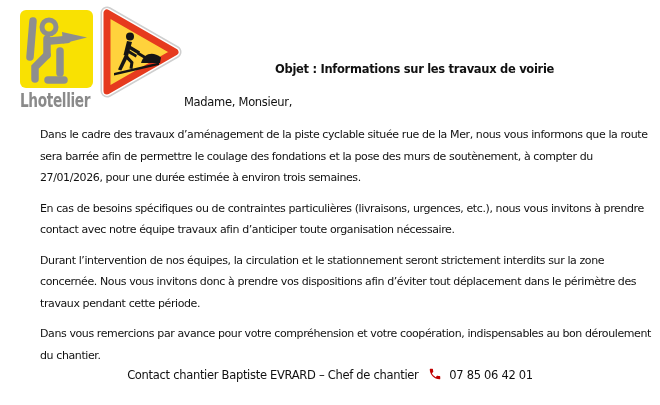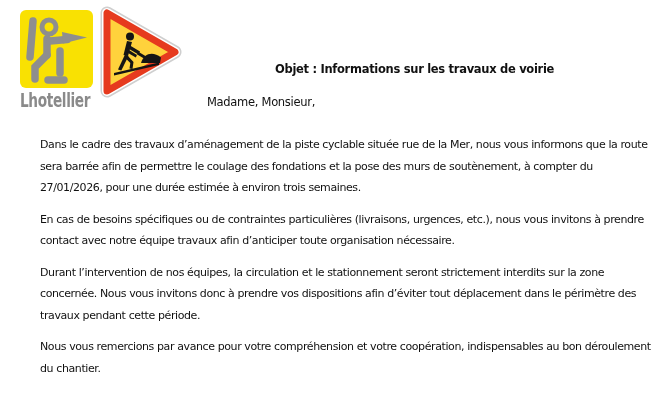--- a/index.html
+++ b/index.html
@@ -20,29 +20,29 @@
     letter-spacing:-0.5px;white-space:nowrap;
     transform:scaleX(0.72);transform-origin:left center;
   }
   .roadworks-sign{position:absolute;left:99px;top:5px;width:84px;height:94px;}
   
   .subject{
     position:absolute;left:275px;top:62px;
     font-size:11.5px;font-weight:bold;letter-spacing:-0.3px;white-space:nowrap;
   }
   .salutation{
-    position:absolute;left:207px;top:95px;
+    position:absolute;left:184px;top:95px;
     font-size:11.5px;letter-spacing:-0.3px;text-align:right;
   }
   .body-text{
     position:absolute;left:40px;top:124px;width:612px;
     font-size:11px;letter-spacing:-0.4px;line-height:21.5px;
     text-align:left;
   }
-  .body-text p{margin:10px 0 9px 0;}
+  .body-text p{margin:0 0 9px 0;}
   .contact-line{
     position:absolute;left:0;right:0;top:367px;
     text-align:center;font-size:11.5px;letter-spacing:-0.3px;
     white-space:nowrap;
   }
   .phone-icon{display:inline-block;width:14px;height:14px;vertical-align:-2.5px;margin:0 4px 0 6px;}
 </style>
 </head>
 <body>
 
@@ -85,17 +85,24 @@
   </svg>
 
   <div class="subject">Objet : Informations sur les travaux de voirie</div>
 
   <div class="salutation">Madame, Monsieur,</div>
 
   <div class="body-text">
     <p>Dans le cadre des travaux d’aménagement de la piste cyclable située rue de la Mer, nous vous informons que la route sera barrée afin de permettre le coulage des fondations et la pose des murs de soutènement, à compter du 27/01/2026, pour une durée estimée à environ trois semaines.</p>
     <p>En cas de besoins spécifiques ou de contraintes particulières (livraisons, urgences, etc.), nous vous invitons à prendre contact avec notre équipe travaux afin d’anticiper toute organisation nécessaire.</p>
     <p>Durant l’intervention de nos équipes, la circulation et le stationnement seront strictement interdits sur la zone concernée. Nous vous invitons donc à prendre vos dispositions afin d’éviter tout déplacement dans le périmètre des travaux pendant cette période.</p>
-    <p>Nous vous remercions par avance pour votre compréhension et votre coopération, indispensables au bon déroulement du chantier.</p>
+    <p>Dans vous remercions par avance pour votre compréhension et votre coopération, indispensables au bon déroulement du chantier.</p>
   </div>
 
+  <div class="contact-line">
+    <span>Contact chantier Baptiste EVRARD – Chef de chantier</span>
+    <svg class="phone-icon" viewBox="0 0 24 24">
+      <path fill="#C00000" d="M6.62 10.79c1.44 2.83 3.76 5.14 6.59 6.59l2.2-2.2c.27-.27.67-.36 1.02-.24 1.12.37 2.33.57 3.57.57.55 0 1 .45 1 1V20c0 .55-.45 1-1 1-9.39 0-17-7.61-17-17 0-.55.45-1 1-1h3.5c.55 0 1 .45 1 1 0 1.25.2 2.45.57 3.57.11.35.03.74-.25 1.02l-2.19 2.2z"></path>
+    </svg>
+    <span>07 85 06 42 01</span>
+  </div>
 
 </div>
 
 </body></html>

